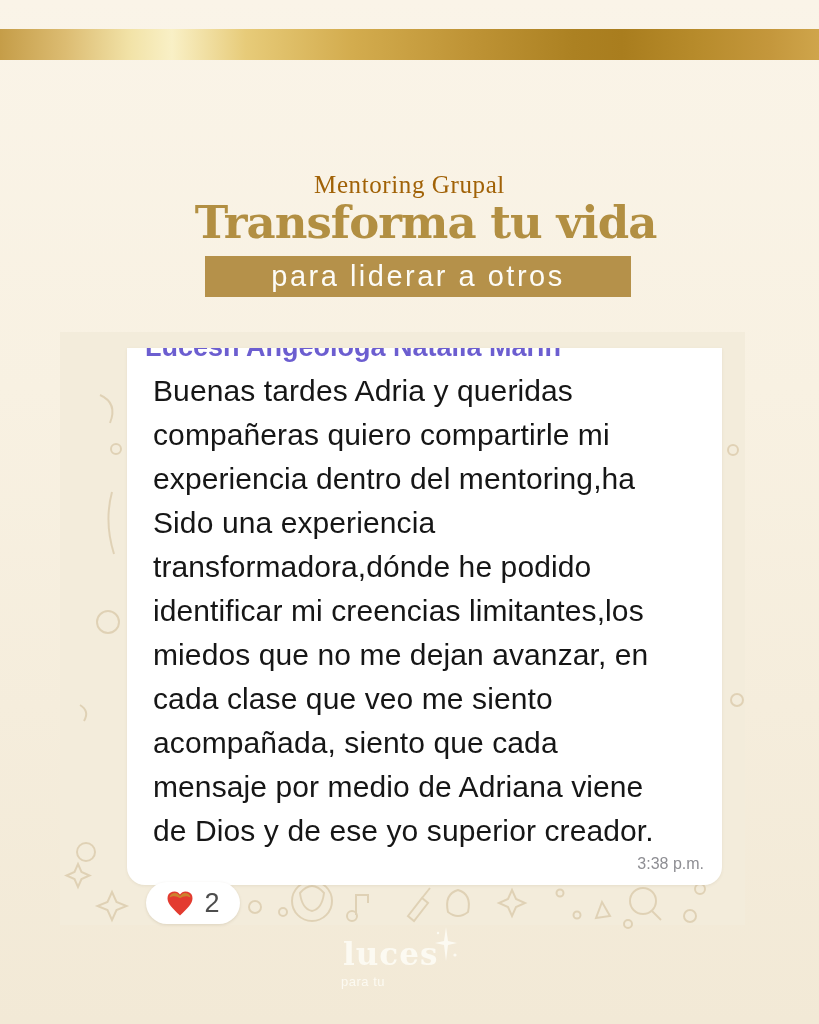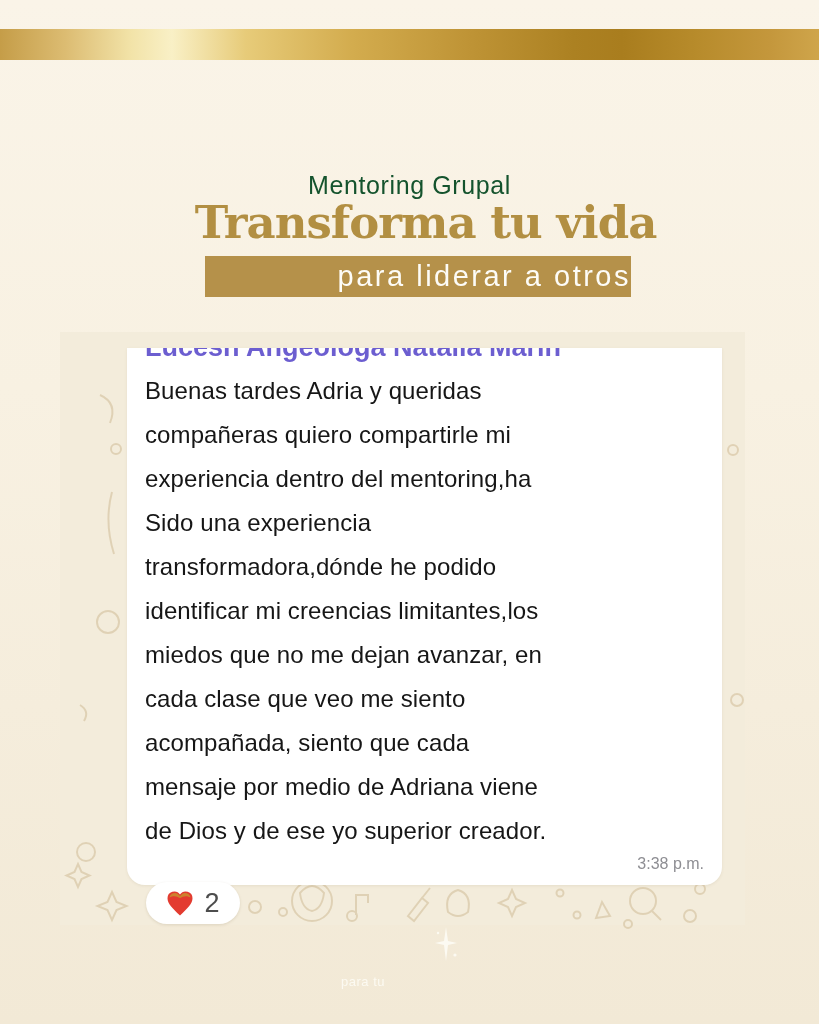--- a/index.html
+++ b/index.html
@@ -8,45 +8,45 @@
     background:linear-gradient(180deg,#faf4e8 0%,#f8f1e2 38%,#f2e9d6 100%);
     font-family:"Liberation Sans",sans-serif;
   }
   .gold-bar{
     position:absolute;top:29px;left:0;width:819px;height:31px;
     background:linear-gradient(90deg,#c59d48 0%,#dcbc72 8%,#f2e3a8 16%,#f9f0c6 21%,
       #e7cb79 30%,#d3ac4e 43%,#bf9436 57%,#ac8122 70%,#a97d1e 76%,#b78b2b 85%,#c4973c 94%,#cfa54b 100%);
   }
   .eyebrow{
     position:absolute;top:171px;left:0;width:100%;text-align:center;
-    font-size:25px;letter-spacing:.6px;color:#14532d;
+    font-size:25px;letter-spacing:.6px;color:#a16207;font-family:Liberation Serif, serif;
   }
   .big-title{
     position:absolute;top:196px;left:16px;width:100%;text-align:center;
     font-family:"DejaVu Serif",serif;font-weight:700;font-size:45px;
     letter-spacing:-1px;color:#b28f42;
   }
   .banner{
     position:absolute;top:256px;left:205px;width:426px;height:41px;
     background:#b5914a;color:#fdfcf7;font-size:29px;letter-spacing:2.5px;
-    display:flex;align-items:center;justify-content:flex-end;
+    display:flex;align-items:center;justify-content:center;
   }
   .doodles{position:absolute;left:0;top:0;z-index:1;}
   .chat-card{
     position:absolute;left:127px;top:348px;width:595px;height:537px;
     background:#ffffff;border-radius:0 0 18px 18px;
     padding:0 18px;box-sizing:border-box;overflow:hidden;z-index:2;
     box-shadow:0 1px 3px rgba(120,100,60,.10);
   }
   .sender{
     margin-top:-16px;font-weight:bold;font-size:27px;line-height:30px;
     color:#6c5ed0;white-space:nowrap;
   }
   .message{
-    margin:7px 0 0;font-size:24px;line-height:44px;color:#161616;
+    margin:7px 8px 0;font-size:30px;line-height:44px;color:#161616;
     white-space:pre-line;letter-spacing:.1px;
   }
   .timestamp{
     position:absolute;right:18px;bottom:12px;font-size:16px;color:#8e8e93;
   }
   .reaction-pill{
     position:absolute;left:146px;top:882px;height:42px;min-width:94px;
     background:#ffffff;border-radius:22px;display:flex;align-items:center;
     justify-content:center;gap:10px;padding:0 15px;box-sizing:border-box;z-index:3;
     box-shadow:0 1px 3px rgba(120,100,60,.18);
@@ -132,19 +132,20 @@
 
 <div class="reaction-pill">
   <svg width="28" height="27" viewBox="0 0 28 27">
     <path d="M14 25.5 C6.5 18.5 1.5 13.5 1.5 8.3 A6.8 6.8 0 0 1 14 4.6 A6.8 6.8 0 0 1 26.5 8.3 C26.5 13.5 21.5 18.5 14 25.5 Z" fill="#e33b30"></path>
     <path d="M3.5 7.5 A5.4 5.4 0 0 1 13 4.9 L14 6 L15 4.9 A5.4 5.4 0 0 1 24.5 7.5 C20 5 17 6.5 14 8 C11 6.5 8 5 3.5 7.5 Z" fill="#c98f2e" opacity="0.85"></path>
   </svg>
   <span class="reaction-count">2</span>
 </div>
 
 <div class="footer-logo">
+  <span class="w1">luces</span>
   <svg class="sparkle" width="30" height="40" viewBox="0 0 30 40">
     <path d="M15 2 L17 16 L26 18 L17 20 L15 36 L13 20 L4 18 L13 16 Z" fill="#fcfaf2"></path>
     <circle cx="24" cy="30" r="1.6" fill="#fcfaf2"></circle>
     <circle cx="7" cy="8" r="1.2" fill="#fcfaf2"></circle>
   </svg>
   <span class="w2">para tu</span>
 </div>
 
 </body></html>

